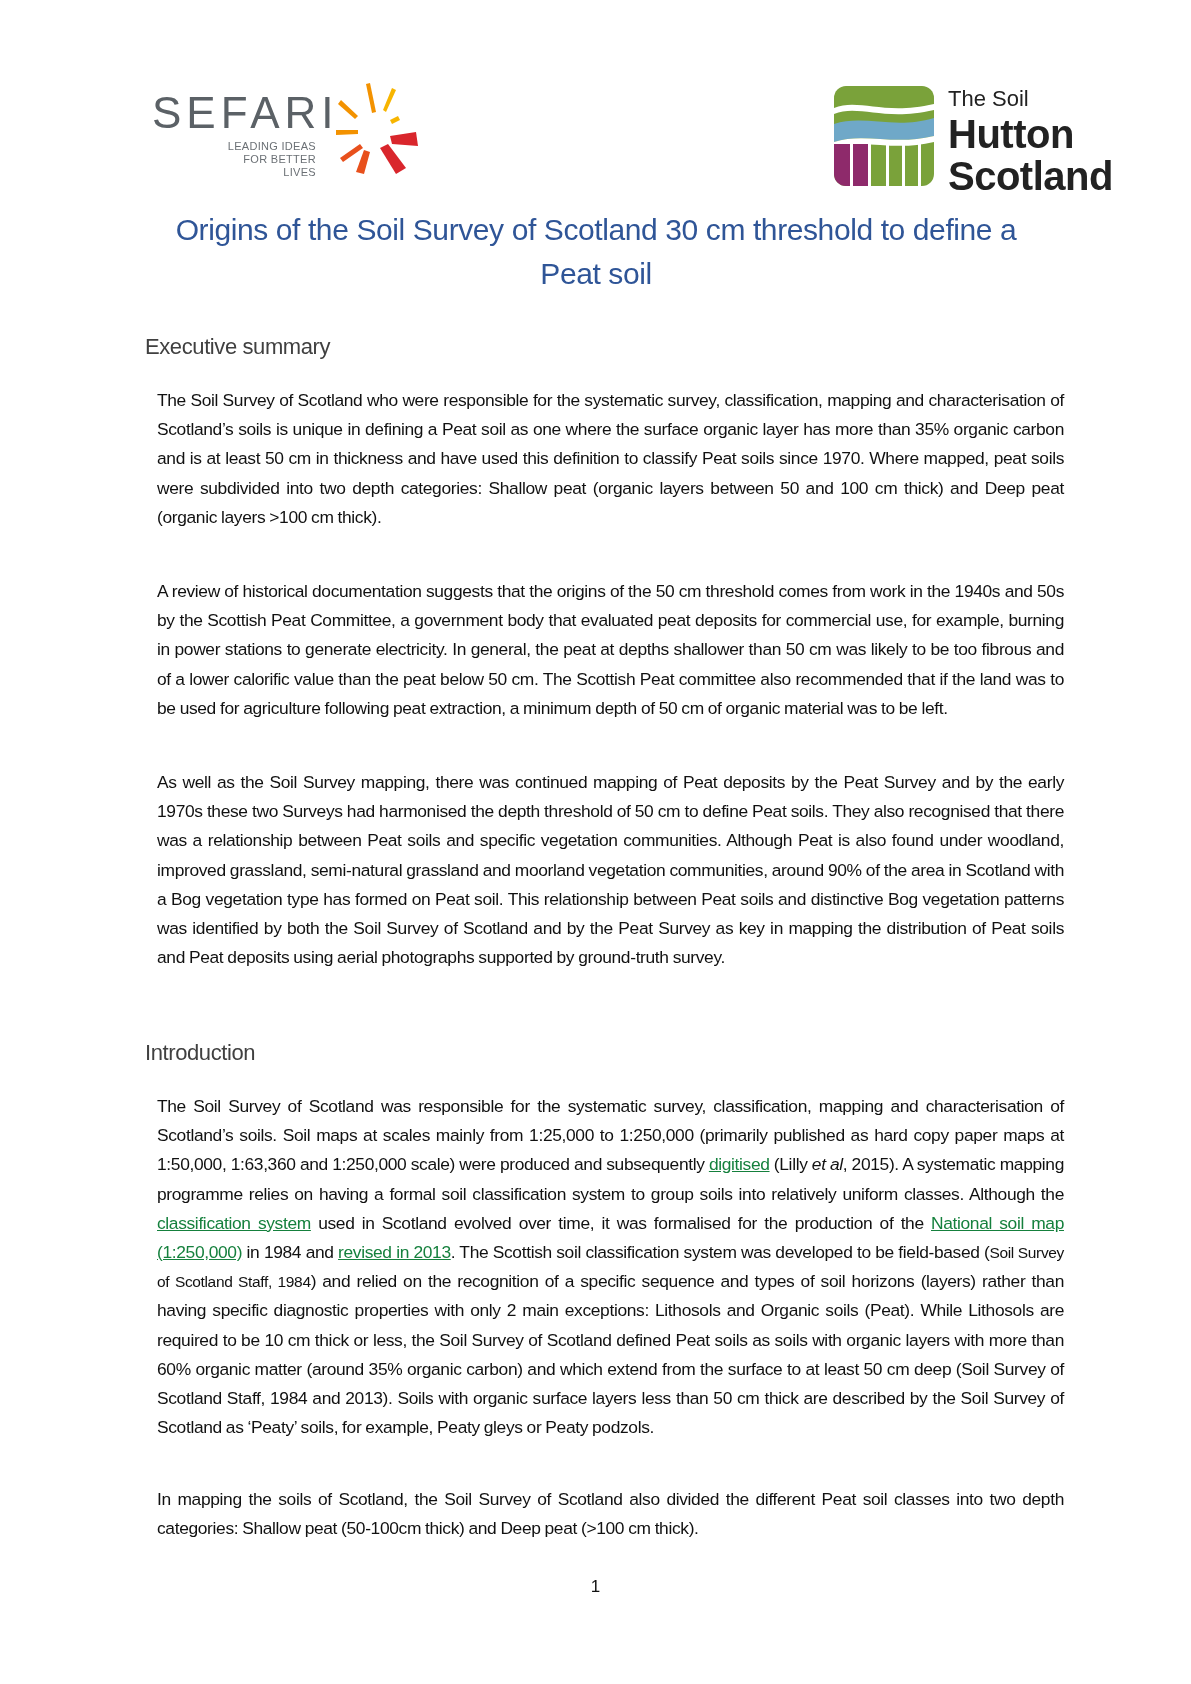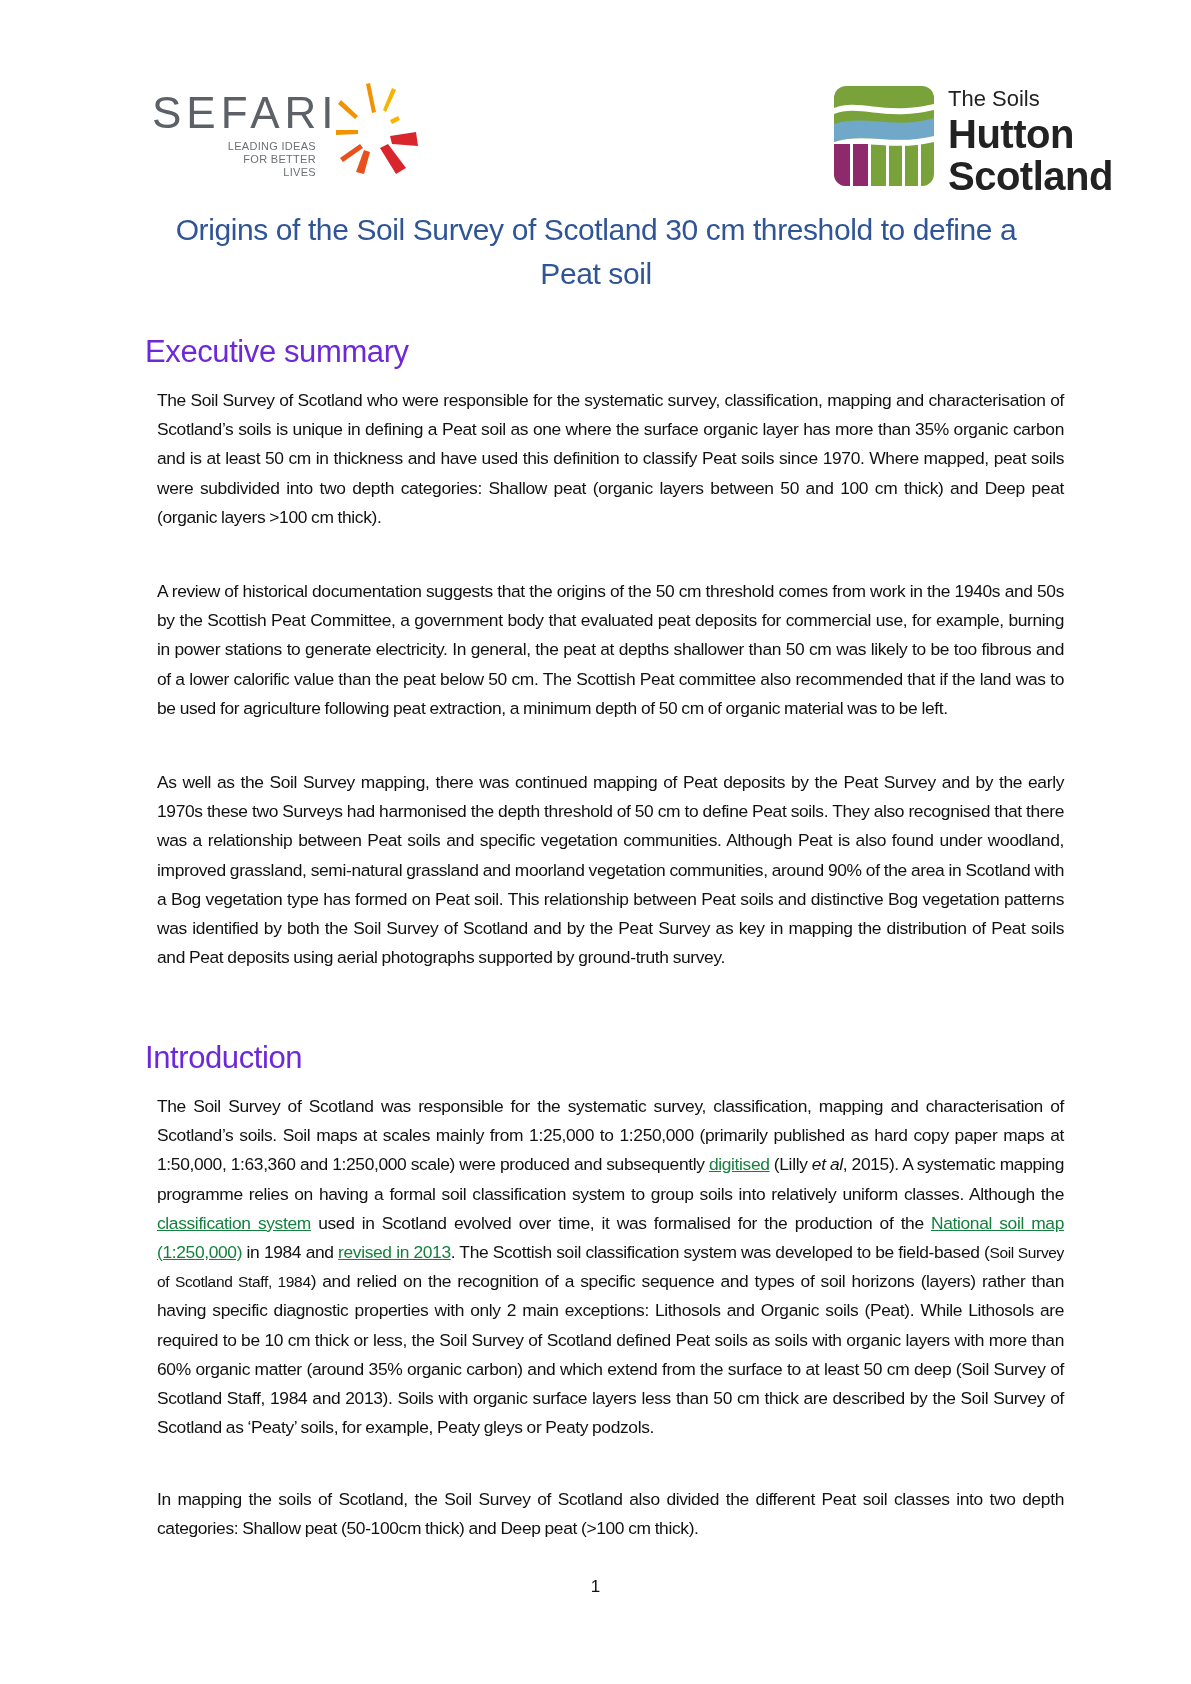--- a/index.html
+++ b/index.html
@@ -17,21 +17,21 @@
 
   .logo-hutton { position: absolute; left: 834px; top: 86px; width: 226px; height: 100px; }
   .hutton-mark { position: absolute; left: 0; top: 0; width: 100px; height: 100px; }
   .hutton-text { position: absolute; left: 114px; top: 2px; color: #222; line-height: 1; }
   .hutton-the { font-size: 22px; display: block; margin-bottom: 4px; }
   .hutton-big { font-size: 40px; font-weight: bold; display: block; margin-bottom: 2px; letter-spacing: -0.5px; }
 
   
   .title { position: absolute; left: 150px; top: 208px; width: 892px; text-align: center;
            font-size: 30px; line-height: 44px; color: #2f5597; letter-spacing: -0.4px; }
-  h2 { position: absolute; left: 145px; margin: 0; font-size: 31px; font-weight: normal; color: #6d28d9;
+  h2 { position: absolute; left: 145px; margin: 0; font-size: 22px; font-weight: normal; color: #404040;
        letter-spacing: -0.4px; }
   .para { position: absolute; left: 145px; width: 907px; margin: 12px; font-size: 17.4px; line-height: 29.2px;
           text-align: justify; letter-spacing: -0.35px; word-spacing: -0.5px; }
   .para a { color: #15803d; text-decoration: underline; }
   .para .small { font-size: 15.5px; }
   .page-num { position: absolute; left: 0; width: 1191px; top: 1577px; text-align: center; font-size: 17px; }
 </style>
 </head>
 <body>
 
@@ -71,21 +71,21 @@
         <rect x="0" y="58" width="16" height="42" fill="#8e2a6b"></rect>
         <rect x="19" y="58" width="15" height="42" fill="#8e2a6b"></rect>
         <rect x="34" y="58" width="3" height="42" fill="#ffffff"></rect>
         <rect x="16" y="58" width="3" height="42" fill="#ffffff"></rect>
         <rect x="52" y="58" width="3" height="42" fill="#ffffff"></rect>
         <rect x="68" y="58" width="3" height="42" fill="#ffffff"></rect>
         <rect x="84" y="58" width="3" height="42" fill="#ffffff"></rect>
       </g>
     </svg>
     <div class="hutton-text">
-      <span class="hutton-the">The Soils</span>
+      <span class="hutton-the">The Soil</span>
       <span class="hutton-big">Hutton</span>
       <span class="hutton-big">Scotland</span>
     </div>
   </div>
 
   <div class="title">Origins of the Soil Survey of Scotland 30 cm threshold to define a Peat soil</div>
 
   <h2 style="top:334px;">Executive summary</h2>
   <p class="para" style="top:374px;">The Soil Survey of Scotland who were responsible for the systematic survey, classification, mapping and characterisation of Scotland’s soils is unique in defining a Peat soil as one where the surface organic layer has more than 35% organic carbon and is at least 50 cm in thickness and have used this definition to classify Peat soils since 1970. Where mapped, peat soils were subdivided into two depth categories: Shallow peat (organic layers between 50 and 100 cm thick) and Deep peat (organic layers &gt;100 cm thick).</p>
   <p class="para" style="top:565px;">A review of historical documentation suggests that the origins of the 50 cm threshold comes from work in the 1940s and 50s by the Scottish Peat Committee, a government body that evaluated peat deposits for commercial use, for example, burning in power stations to generate electricity. In general, the peat at depths shallower than 50 cm was likely to be too fibrous and of a lower calorific value than the peat below 50 cm. The Scottish Peat committee also recommended that if the land was to be used for agriculture following peat extraction, a minimum depth of 50 cm of organic material was to be left.</p>

